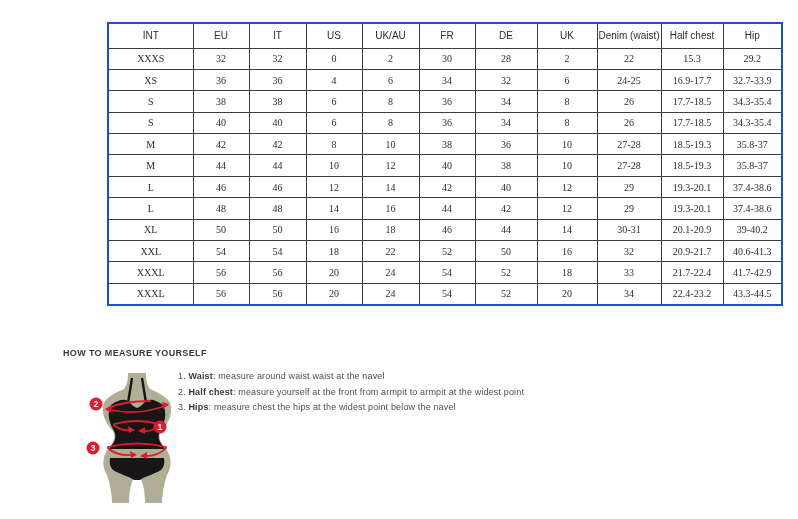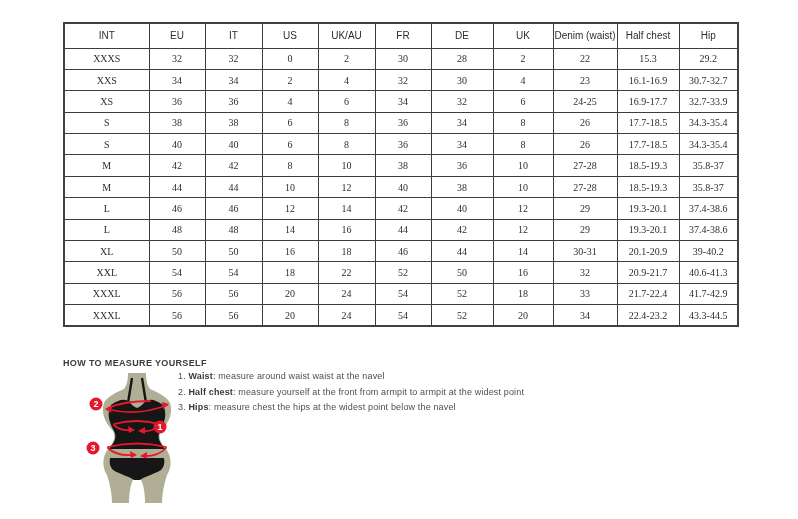--- a/index.html
+++ b/index.html
@@ -5,34 +5,35 @@
   * { margin: 0; padding: 0; box-sizing: border-box; }
   html, body { width: 798px; height: 519px; background: #ffffff; overflow: hidden; }
   body { font-family: "Liberation Sans", sans-serif; position: relative; }
 
   
   .chart-wrap {
     position: absolute; left: 63px; top: 22px; width: 674px;
   }
   table.size-chart {
     border-collapse: collapse; table-layout: fixed; width: 674px;
-    border: 2px solid #404040;
+    border: 2px solid #1d4ed8;
+    margin-left: 44px;
   }
   table.size-chart th, table.size-chart td {
     border: 1px solid #3d3d3d;
     text-align: center; vertical-align: middle;
     font-size: 10px; font-weight: 400; color: #2d2d2d;
     padding: 0; overflow: hidden; white-space: nowrap;
   }
   table.size-chart thead tr { height: 25px; }
   table.size-chart tbody tr { height: 21.4px; font-family: Liberation Serif, serif; }
 
   
   .measure-heading {
-    position: absolute; left: 63px; top: 358px;
+    position: absolute; left: 63px; top: 348px;
     font-size: 9px; font-weight: 700; letter-spacing: 0.35px;
     color: #3b3b3d;
   }
   .figure-wrap {
     position: absolute; left: 84px; top: 370px; width: 106px; height: 136px;
   }
   .instructions {
     position: absolute; left: 178px; top: 371px; width: 420px;
   }
   .instruction {
@@ -83,33 +84,20 @@
           <td>0</td>
           <td>2</td>
           <td>30</td>
           <td>28</td>
           <td>2</td>
           <td>22</td>
           <td>15.3</td>
           <td>29.2</td>
         </tr>
         <tr>
-          <td>XXS</td>
-          <td>34</td>
-          <td>34</td>
-          <td>2</td>
-          <td>4</td>
-          <td>32</td>
-          <td>30</td>
-          <td>4</td>
-          <td>23</td>
-          <td>16.1-16.9</td>
-          <td>30.7-32.7</td>
-        </tr>
-        <tr>
           <td>XS</td>
           <td>36</td>
           <td>36</td>
           <td>4</td>
           <td>6</td>
           <td>34</td>
           <td>32</td>
           <td>6</td>
           <td>24-25</td>
           <td>16.9-17.7</td>

